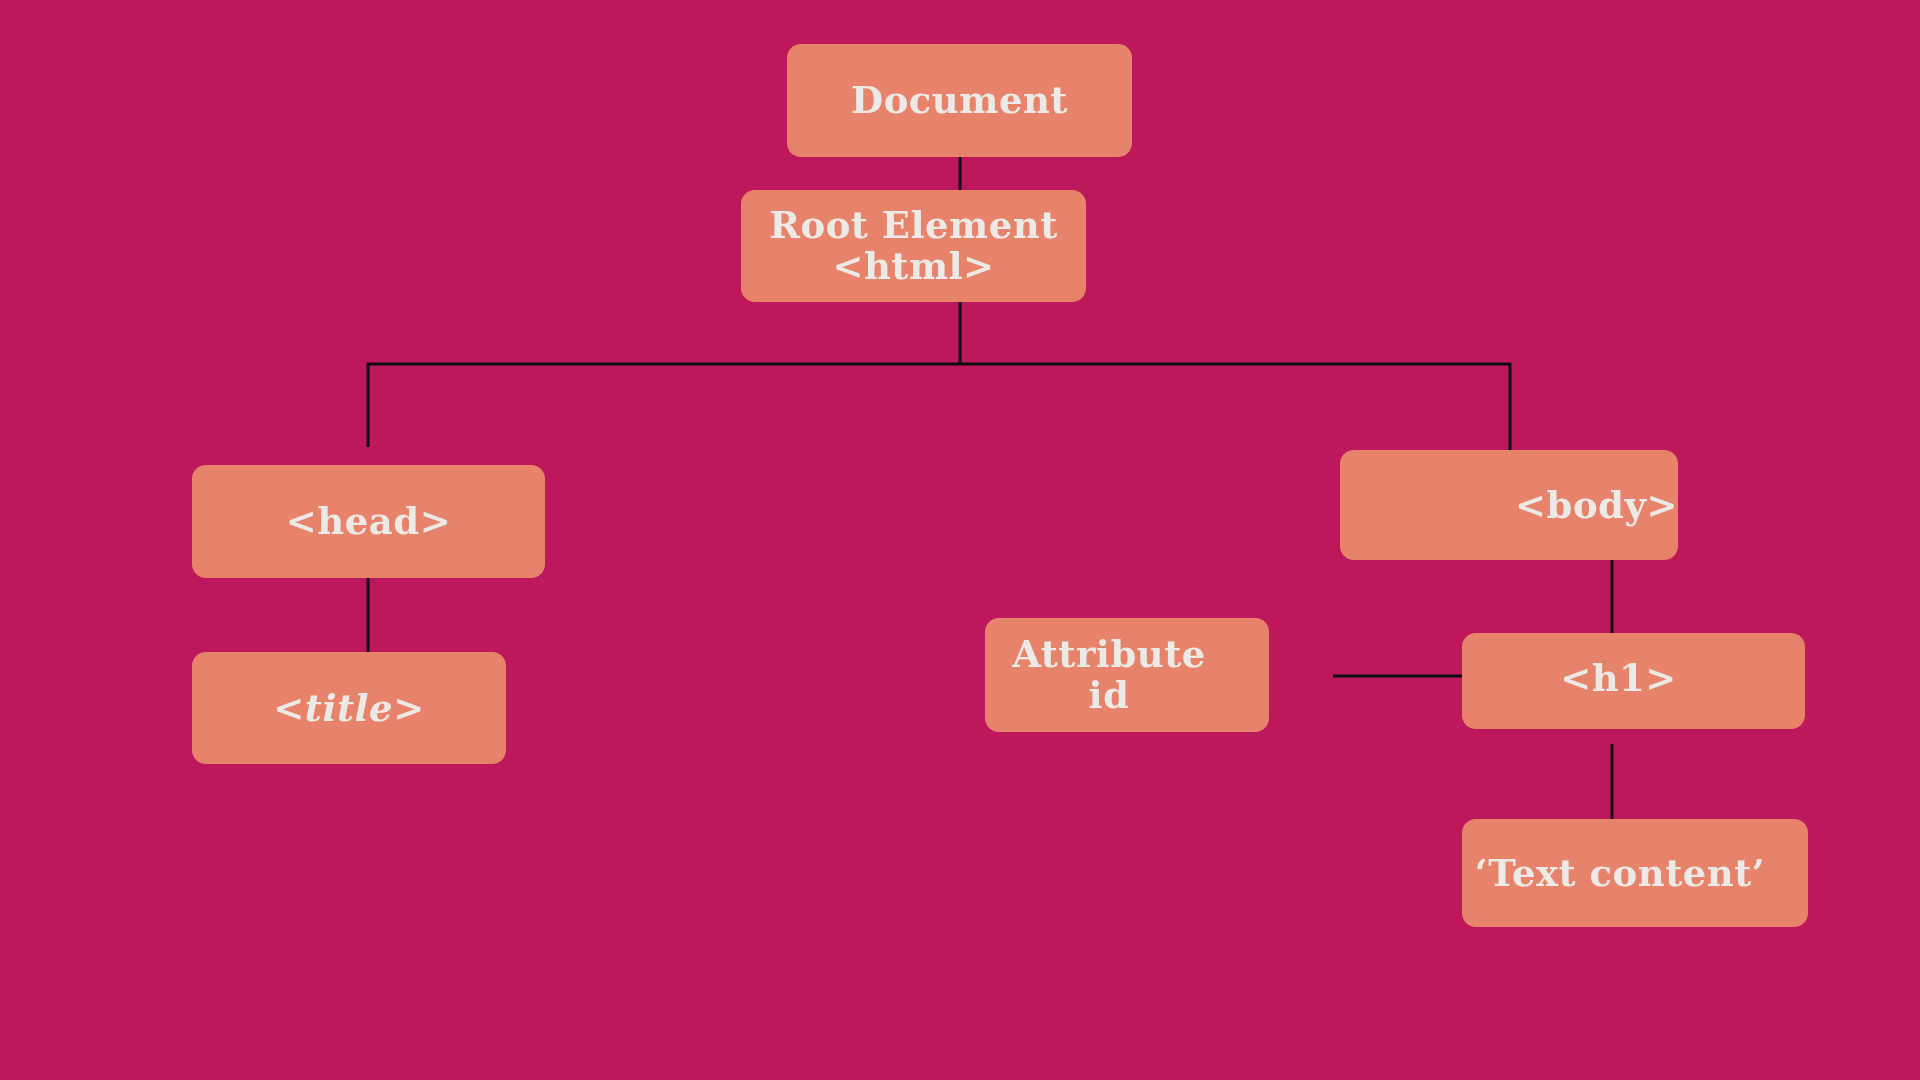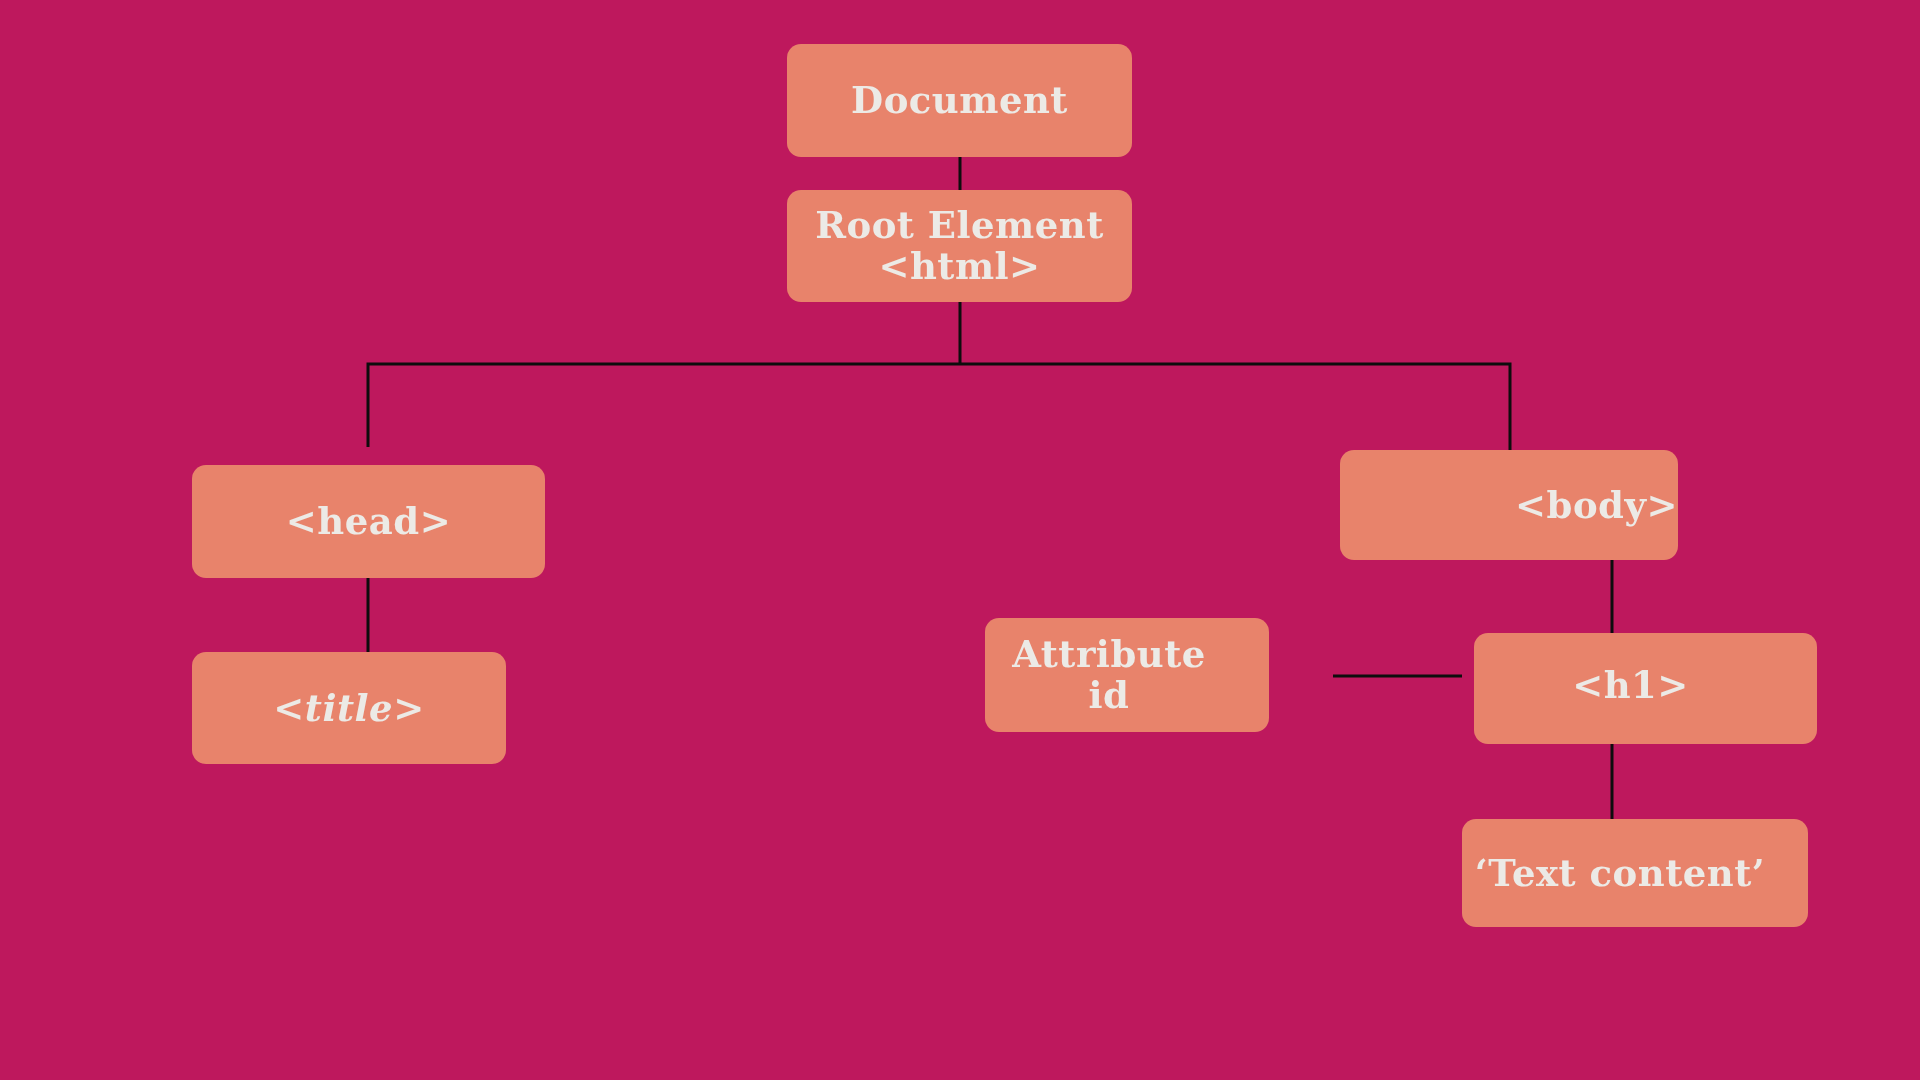--- a/index.html
+++ b/index.html
@@ -38,26 +38,26 @@
     letter-spacing: 0.5px;
     line-height: 1.1;
     display: flex;
     flex-direction: column;
     align-items: center;
     justify-content: center;
     text-align: center;
     box-sizing: border-box;
   }
   .node-document     { left: 787px;  top: 44px;  width: 345px; height: 113px; }
-  .node-root         { left: 787px;  top: 190px; width: 345px; height: 112px; }
+  .node-root         { left: 741px;  top: 190px; width: 345px; height: 112px; }
   .node-head         { left: 192px;  top: 465px; width: 353px; height: 113px; }
   .node-title        { left: 192px;  top: 652px; width: 314px; height: 112px; font-style: italic; }
   .node-body         { left: 1340px; top: 450px; width: 338px; height: 110px; align-items: flex-end; }
   .node-attribute    { left: 985px;  top: 618px; width: 284px; height: 114px; padding-right: 36px; }
-  .node-h1           { left: 1462px; top: 633px; width: 343px; height: 111px; padding: 16px 30px 22px 0; margin-left: 12px; }
+  .node-h1           { left: 1462px; top: 633px; width: 343px; height: 96px; padding: 16px 30px 22px 0; }
   .node-text-content { left: 1462px; top: 819px; width: 346px; height: 108px; padding-right: 30px; }
 </style>
 </head>
 <body>
 
 <div class="canvas">
 
   <svg class="connectors" viewBox="0 0 1920 1080" xmlns="http://www.w3.org/2000/svg">
     <path d="M960 155 V192"></path>
     <path d="M960 302 V364"></path>

